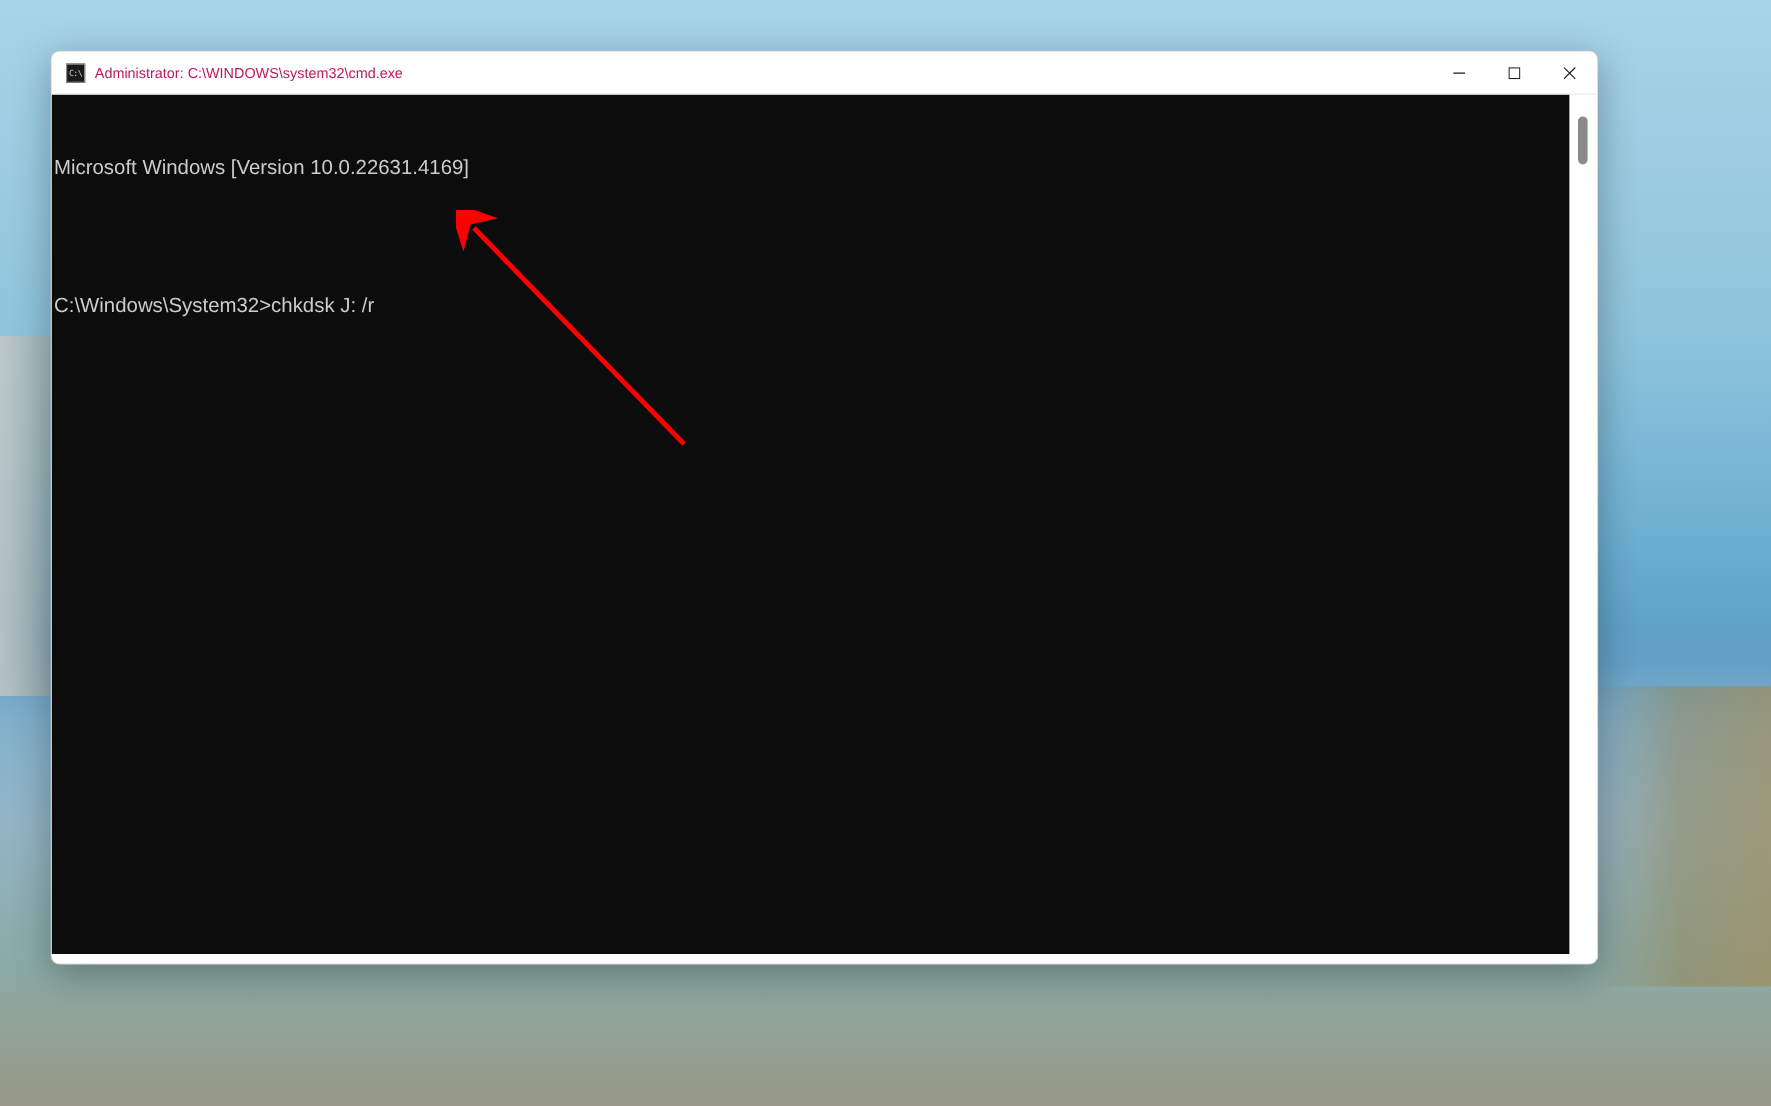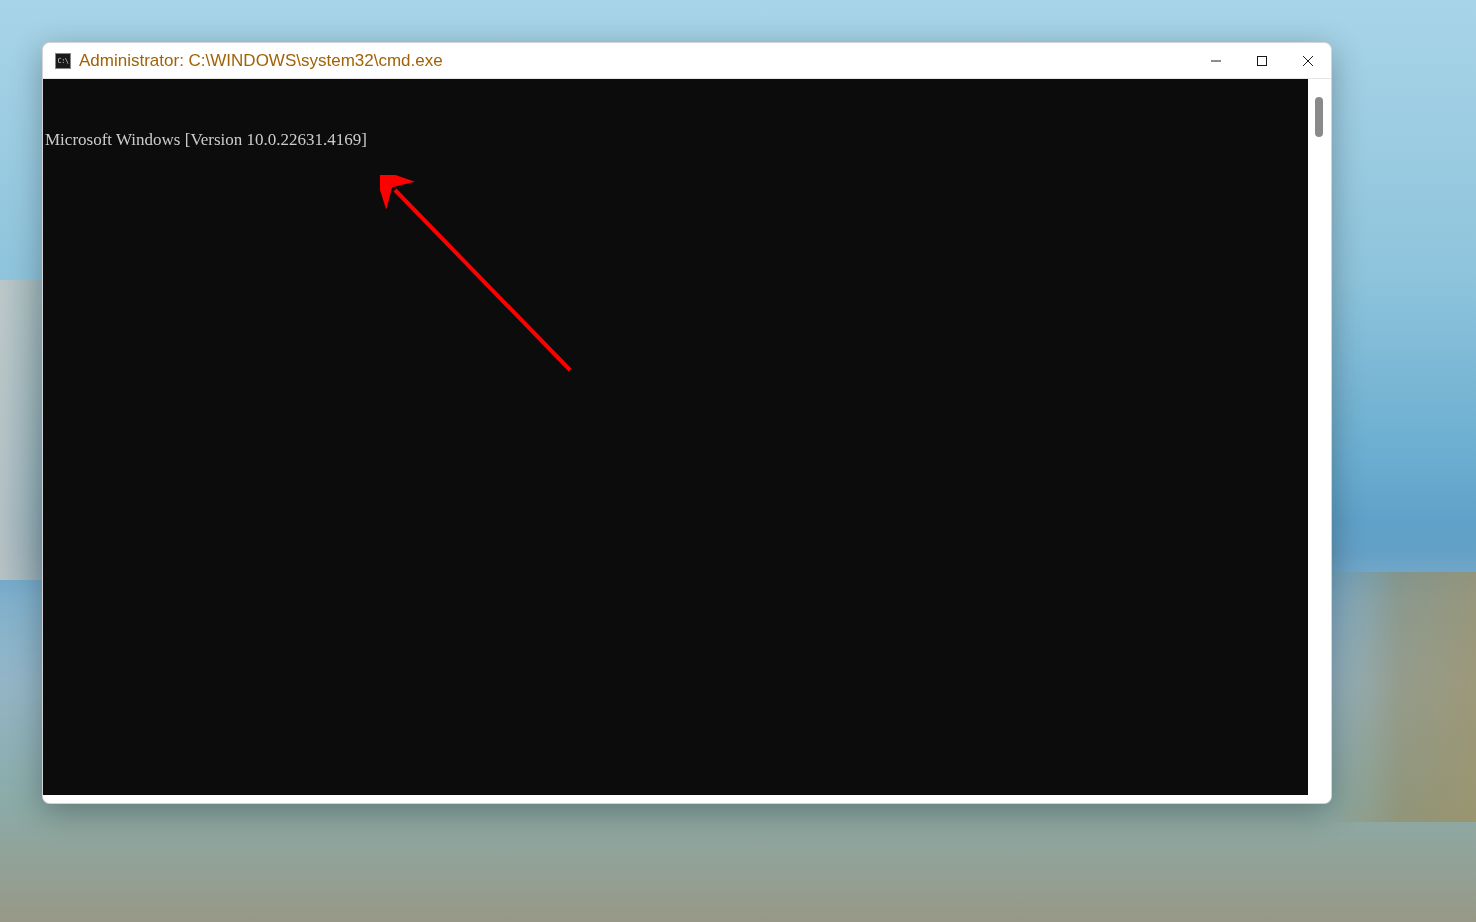--- a/index.html
+++ b/index.html
@@ -95,22 +95,22 @@
       display: inline-flex;
       align-items: center;
       justify-content: center;
       font-size: 7px;
       color: #ccc;
       font-family: monospace;
       letter-spacing: -0.5px;
     }
     
     .titlebar-text {
-      font-size: 17px;
-      color: #a16207;
+      font-size: 12px;
+      color: #be185d;
       flex: 1;
     }
     
     .titlebar-controls {
       display: flex;
       height: 100%;
     }
     
     .titlebar-btn {
       width: 46px;
@@ -131,21 +131,21 @@
       display: flex;
       background: #ffffff;
       padding: 0;
       position: relative;
     }
     
     .terminal {
       flex: 1;
       background: #0c0c0c;
       padding: 4px 2px;
-      font-family: Liberation Serif, serif;
+      font-family: Liberation Sans, sans-serif;
       font-size: 17px;
       line-height: 1.35;
       color: #cccccc;
       white-space: pre;
       overflow: hidden;
       position: relative;
       margin-right: 23px;
       margin-bottom: 8px;
     }
     
@@ -208,20 +208,21 @@
           <line x1="0" y1="0" x2="10" y2="10" stroke="#1a1a1a" stroke-width="1"></line>
           <line x1="10" y1="0" x2="0" y2="10" stroke="#1a1a1a" stroke-width="1"></line>
         </svg>
       </div>
     </div>
   </div>
   <div class="terminal-container">
     <div class="terminal">
       <div class="terminal-line">Microsoft Windows [Version 10.0.22631.4169]</div>
       <div class="terminal-line"></div>
+      <div class="terminal-line">C:\Windows\System32&gt;chkdsk J: /r</div>
     </div>
     <div class="scrollbar-track">
       <div class="scrollbar-thumb"></div>
     </div>
   </div>
 </div>
 
 <svg class="arrow-annotation" width="220" height="220">
   <defs>
     <marker id="arrowhead" markerWidth="10" markerHeight="10" refX="2" refY="5" orient="auto">

